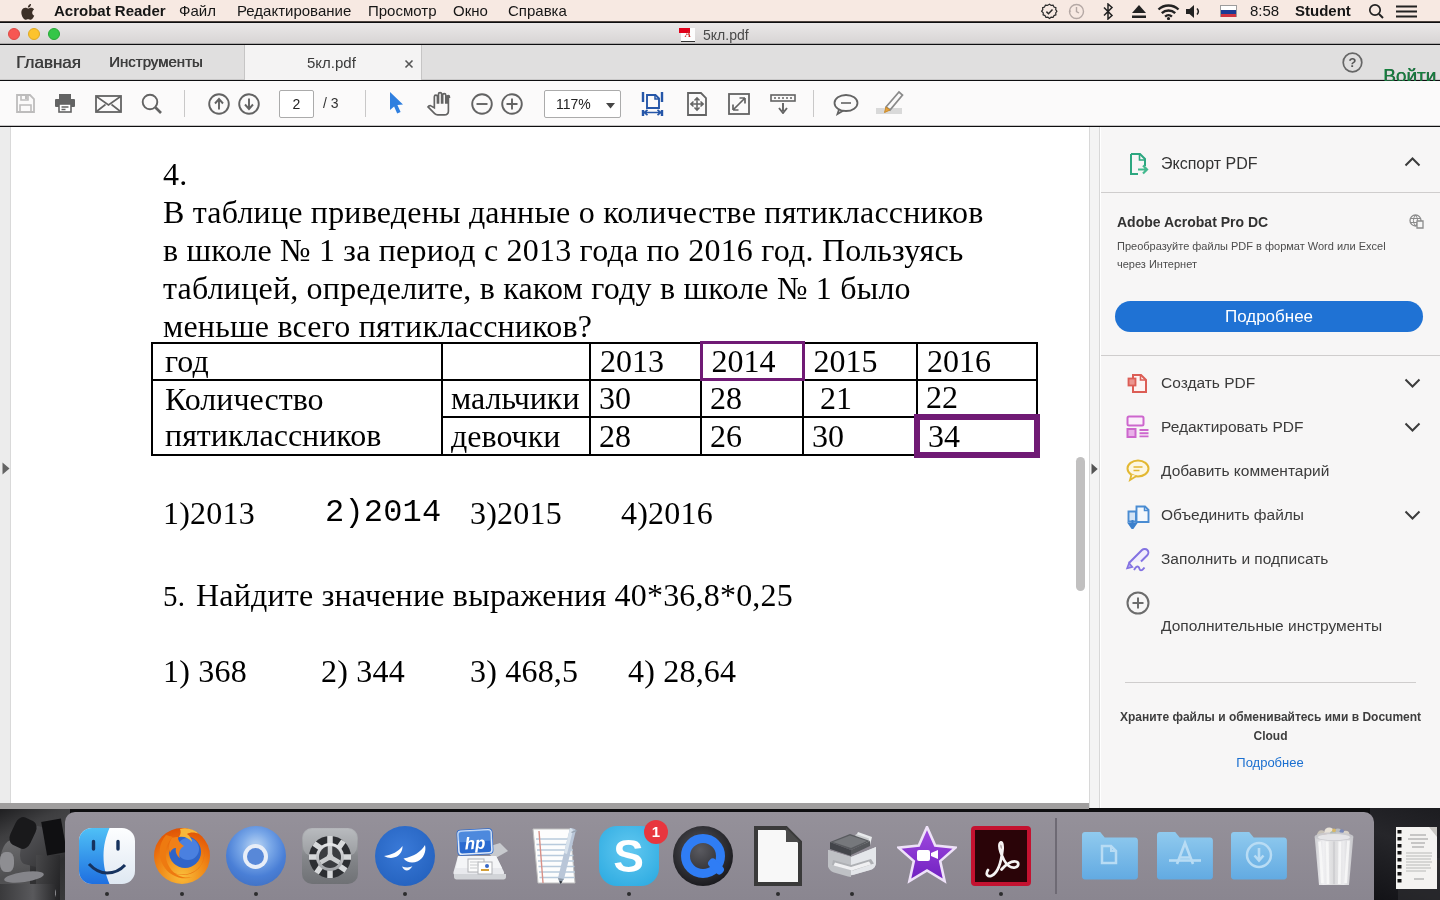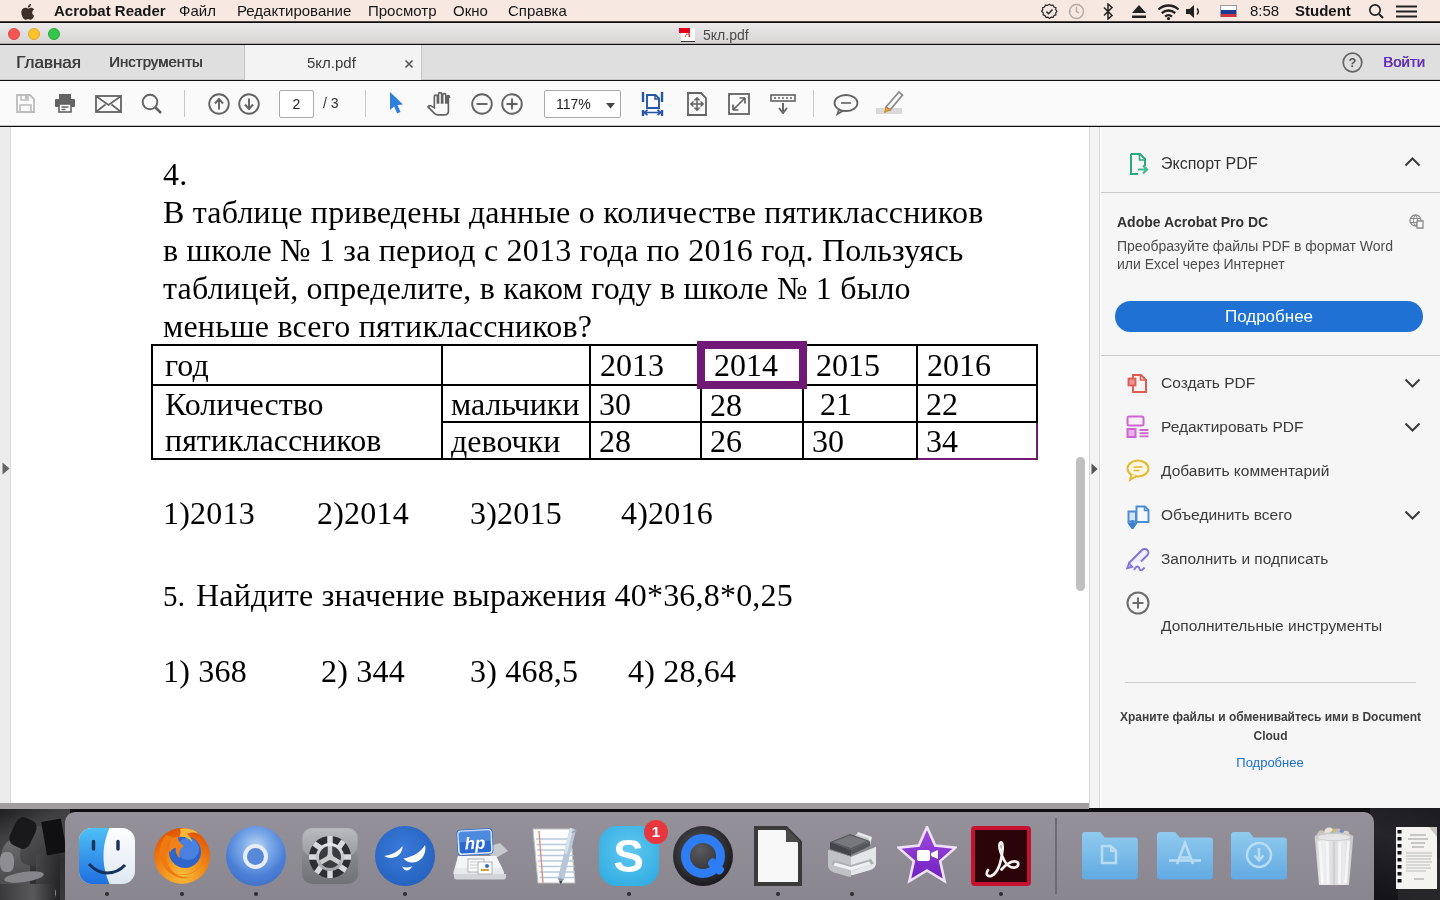--- a/index.html
+++ b/index.html
@@ -123,21 +123,21 @@
   <span class="abs" style="left:109px;top:8px;font-size:15px;color:#3e3e3e;text-shadow:0.5px 0 0 #3e3e3e;">Инструменты</span>
   <div class="abs" style="left:244px;top:0;width:178px;height:35px;background:#f4f3f3;border-left:1px solid #c6c5c5;border-right:1px solid #c6c5c5;"></div>
   <span class="abs" style="left:307px;top:9px;font-size:15px;color:#3a3a3a;">5кл.pdf</span>
   <svg class="abs" style="left:404px;top:55%;margin-top:-5px;" width="10" height="10" viewBox="0 0 10 10">
       <path d="M1.5 1.5l7 7M8.5 1.5l-7 7" stroke="#555" stroke-width="1.6"></path>
     </svg>
   <svg class="abs" style="left:1342px;top:7px;" width="21" height="21" viewBox="0 0 21 21">
       <circle cx="10.5" cy="10.5" r="9.3" fill="none" stroke="#666" stroke-width="1.7"></circle>
       <text x="10.5" y="14.8" text-anchor="middle" font-size="13" font-weight="bold" fill="#555" font-family="Liberation Sans">?</text>
     </svg>
-  <span class="abs" style="left:1383px;top:8px;font-size:15px;color:#6d28d9;text-shadow:0.4px 0 0 #40454d;">Войти</span>
+  <span class="abs" style="left:1383px;top:20px;font-size:19px;color:#15803d;text-shadow:0.4px 0 0 #40454d;">Войти</span>
 </div>
 <div id="toolbar">
   <svg class="abs" style="left:15px;top:12px;" width="21" height="21" viewBox="0 0 21 21">
       <path d="M2 2h13l4 4v13H2z" fill="none" stroke="#bdbcbc" stroke-width="1.8"></path>
       <path d="M6 2v5h7V2M5 19v-7h11v7" fill="none" stroke="#bdbcbc" stroke-width="1.6"></path>
       <rect x="10" y="3" width="2.4" height="3" fill="#bdbcbc"></rect>
     </svg>
   <svg class="abs" style="left:54px;top:12px;" width="22" height="21" viewBox="0 0 22 21">
       <rect x="5" y="1" width="12" height="5" fill="#636363"></rect>
       <rect x="1" y="6" width="20" height="8" rx="1" fill="#636363"></rect>
@@ -220,44 +220,44 @@
   <span class="pdf" style="left:163px;top:68.5px;">В таблице приведены данные о количестве пятиклассников</span>
   <span class="pdf" style="left:163px;top:106.5px;">в школе № 1 за период с 2013 года по 2016 год. Пользуясь</span>
   <span class="pdf" style="left:163px;top:144.5px;">таблицей, определите, в каком году в школе № 1 было</span>
   <span class="pdf" style="left:163px;top:182.5px;">меньше всего пятиклассников?</span>
   <table style="position:absolute;left:151px;top:214px;border-collapse:collapse;font-family:'Liberation Serif',serif;font-size:32px;line-height:1;color:#000;">
     <tbody>
         <tr style="height:37px;">
           <td style="border:2px solid #000;width:290px;padding:0 0 0 12px;">год</td>
           <td style="border:2px solid #000;width:148px;"></td>
           <td style="border:2px solid #000;width:111px;padding:0 0 0 9px;">2013</td>
-          <td style="border:8px solid #701a75;width:102px;padding:0 0 0 9px;">2014</td>
+          <td style="border:3px solid #701a75;width:102px;padding:0 0 0 9px;">2014</td>
           <td style="border:2px solid #000;width:114px;padding:0 0 0 9px;">2015</td>
           <td style="border:2px solid #000;width:120px;padding:0 0 0 9px;">2016</td>
         </tr>
     <tr style="height:37px;">
           <td style="border-left:2px solid #000;border-right:2px solid #000;padding:0 0 0 12px;">Количество</td>
           <td style="border:2px solid #000;padding:0 0 0 8px;">мальчики</td>
           <td style="border:2px solid #000;padding:0 0 0 8px;">30</td>
           <td style="border:2px solid #000;padding:0 0 0 8px;">28</td>
           <td style="border:2px solid #000;padding:0 0 0 16px;">21</td>
           <td style="border:2px solid #000;padding:0 0 0 8px;margin-left:32px;">22</td>
         </tr>
     <tr style="height:37px;padding-left:8px;">
           <td style="border:2px solid #000;border-top:none;padding:0 0 0 12px;">пятиклассников</td>
           <td style="border:2px solid #000;padding:0 0 0 8px;">девочки</td>
           <td style="border:2px solid #000;padding:0 0 0 8px;">28</td>
           <td style="border:2px solid #000;padding:0 0 0 8px;">26</td>
           <td style="border:2px solid #000;padding:0 0 0 8px;">30</td>
-          <td style="border:2px solid #701a75;padding:0 0 0 8px;">34</td>
+          <td style="border:6px solid #701a75;padding:0 0 0 8px;">34</td>
         </tr>
   </tbody>
     </table>
   <span class="pdf" style="left:163px;top:369.5px;">1)2013</span>
-  <span class="pdf" style="left:317px;top:369.5px;">2)2014</span>
+  <span class="pdf" style="left:325px;top:369.5px;font-family:Liberation Mono, monospace;">2)2014</span>
   <span class="pdf" style="left:470px;top:369.5px;">3)2015</span>
   <span class="pdf" style="left:621px;top:369.5px;">4)2016</span>
   <span class="pdf" style="left:163px;top:454.7px;font-size:29px;">5.</span>
   <span class="pdf" style="left:196px;top:452px;">Найдите значение выражения 40*36,8*0,25</span>
   <span class="pdf" style="left:163px;top:527.5px;">1) 368</span>
   <span class="pdf" style="left:321px;top:527.5px;">2) 344</span>
   <span class="pdf" style="left:470px;top:527.5px;">3) 468,5</span>
   <span class="pdf" style="left:628px;top:527.5px;">4) 28,64</span>
 </div>
 <svg class="abs" style="left:2px;top:462px;z-index:6;" width="8" height="13" viewBox="0 0 8 13">
@@ -281,21 +281,21 @@
       <path d="M1.5 8.5l7-7 7 7" fill="none" stroke="#3c3c3c" stroke-width="2"></path>
     </svg>
   <div class="abs" style="left:0;top:64.5px;width:339px;height:1px;background:#cfcdcd;"></div>
 
   <span class="abs" style="left:16px;top:87px;font-size:14px;font-weight:bold;color:#323232;">Adobe Acrobat Pro DC</span>
   <svg class="abs" style="left:308px;top:87px;" width="16" height="15" viewBox="0 0 16 15">
       <circle cx="6.5" cy="6.5" r="5.5" fill="none" stroke="#8b8b8b" stroke-width="1.3"></circle>
       <path d="M1.5 4.5h10M1.5 8.5h10M6.5 1a9 9 0 0 1 0 11M6.5 1a9 9 0 0 0 0 11" fill="none" stroke="#8b8b8b" stroke-width="1"></path>
       <path d="M8 7h6v7H8z" fill="#f6f6f6" stroke="#8b8b8b" stroke-width="1.3"></path>
     </svg>
-  <div class="abs" style="left:16px;top:111px;width:300px;font-size:14px;line-height:17.5px;color:#4c4c4c;">Преобразуйте файлы PDF в формат Word или Excel через Интернет</div>
+  <div class="abs" style="left:16px;top:111px;width:300px;font-size:11px;line-height:17.5px;color:#4c4c4c;">Преобразуйте файлы PDF в формат Word или Excel через Интернет</div>
   <div class="abs" style="left:14px;top:173.5px;width:308px;height:31px;background:#1f72d4;border-radius:16px;text-align:center;font-size:17px;line-height:31px;color:#fff;">Подробнее</div>
   <div class="abs" style="left:0;top:227.8px;width:339px;height:1px;background:#cfcdcd;"></div>
 
   <svg class="abs" style="left:26px;top:245px;" width="22" height="23" viewBox="0 0 22 23">
       <path d="M6 3h8l5 5v12H6z" fill="#fdf3f2" stroke="#dc5d55" stroke-width="2"></path>
       <path d="M13.5 3.5V8H19" fill="none" stroke="#dc5d55" stroke-width="1.6"></path>
       <rect x="1.5" y="6.5" width="7" height="7" fill="#ec948e" stroke="#dc5d55" stroke-width="1.8"></rect>
     </svg>
   <span class="abs" style="left:60px;top:247px;">Создать PDF</span>
   <svg class="abs" style="left:303px;top:251px;" width="17" height="10" viewBox="0 0 17 10">
@@ -318,21 +318,21 @@
       <path d="M7.5 8h9M7.5 11.5h6" stroke="#e3b832" stroke-width="1.7"></path>
     </svg>
   <span class="abs" style="left:60px;top:335px;">Добавить комментарий</span>
 
   <svg class="abs" style="left:25px;top:377px;" width="25" height="25" viewBox="0 0 25 25">
       <path d="M2.5 7.5h7.5v10H2.5z" fill="#d4e4f5" stroke="#4a8cd2" stroke-width="1.9"></path>
       <path d="M10.5 2.5h8.5l3.5 3.5v12H10.5z" fill="#f4f8fc" stroke="#4a8cd2" stroke-width="1.9"></path>
       <path d="M18.5 2.7V6.5h3.8" fill="none" stroke="#4a8cd2" stroke-width="1.5"></path>
       <path d="M6.5 16v4.5M3 19.5h7L6.5 24.5z" fill="#3c80cc" stroke="#3c80cc" stroke-width="2"></path>
     </svg>
-  <span class="abs" style="left:60px;top:379px;">Объединить всего</span>
+  <span class="abs" style="left:60px;top:379px;">Объединить файлы</span>
   <svg class="abs" style="left:303px;top:383px;" width="17" height="10" viewBox="0 0 17 10">
       <path d="M1.5 1.5l7 7 7-7" fill="none" stroke="#3c3c3c" stroke-width="2"></path>
     </svg>
 
   <svg class="abs" style="left:24px;top:419px;" width="27" height="27" viewBox="0 0 27 27">
       <path d="M4 17L17 4c1.5-1.5 4-1.5 5.3 0 1.4 1.4 1.4 3.8 0 5.2L16 15.5" fill="#f1edfd" stroke="#8372e2" stroke-width="2"></path>
       <path d="M4 17l-2 5.5L7.5 21z" fill="#b1a4ef" stroke="#8372e2" stroke-width="1.5"></path>
       <path d="M9 24c1.5-2.5 3-4.5 4.5-3s.6 3.4 2.5 3.4c1.5 0 2.3-1.4 3.5-2.9" fill="none" stroke="#8372e2" stroke-width="1.9"></path>
     </svg>
   <span class="abs" style="left:60px;top:423px;">Заполнить и подписать</span>

